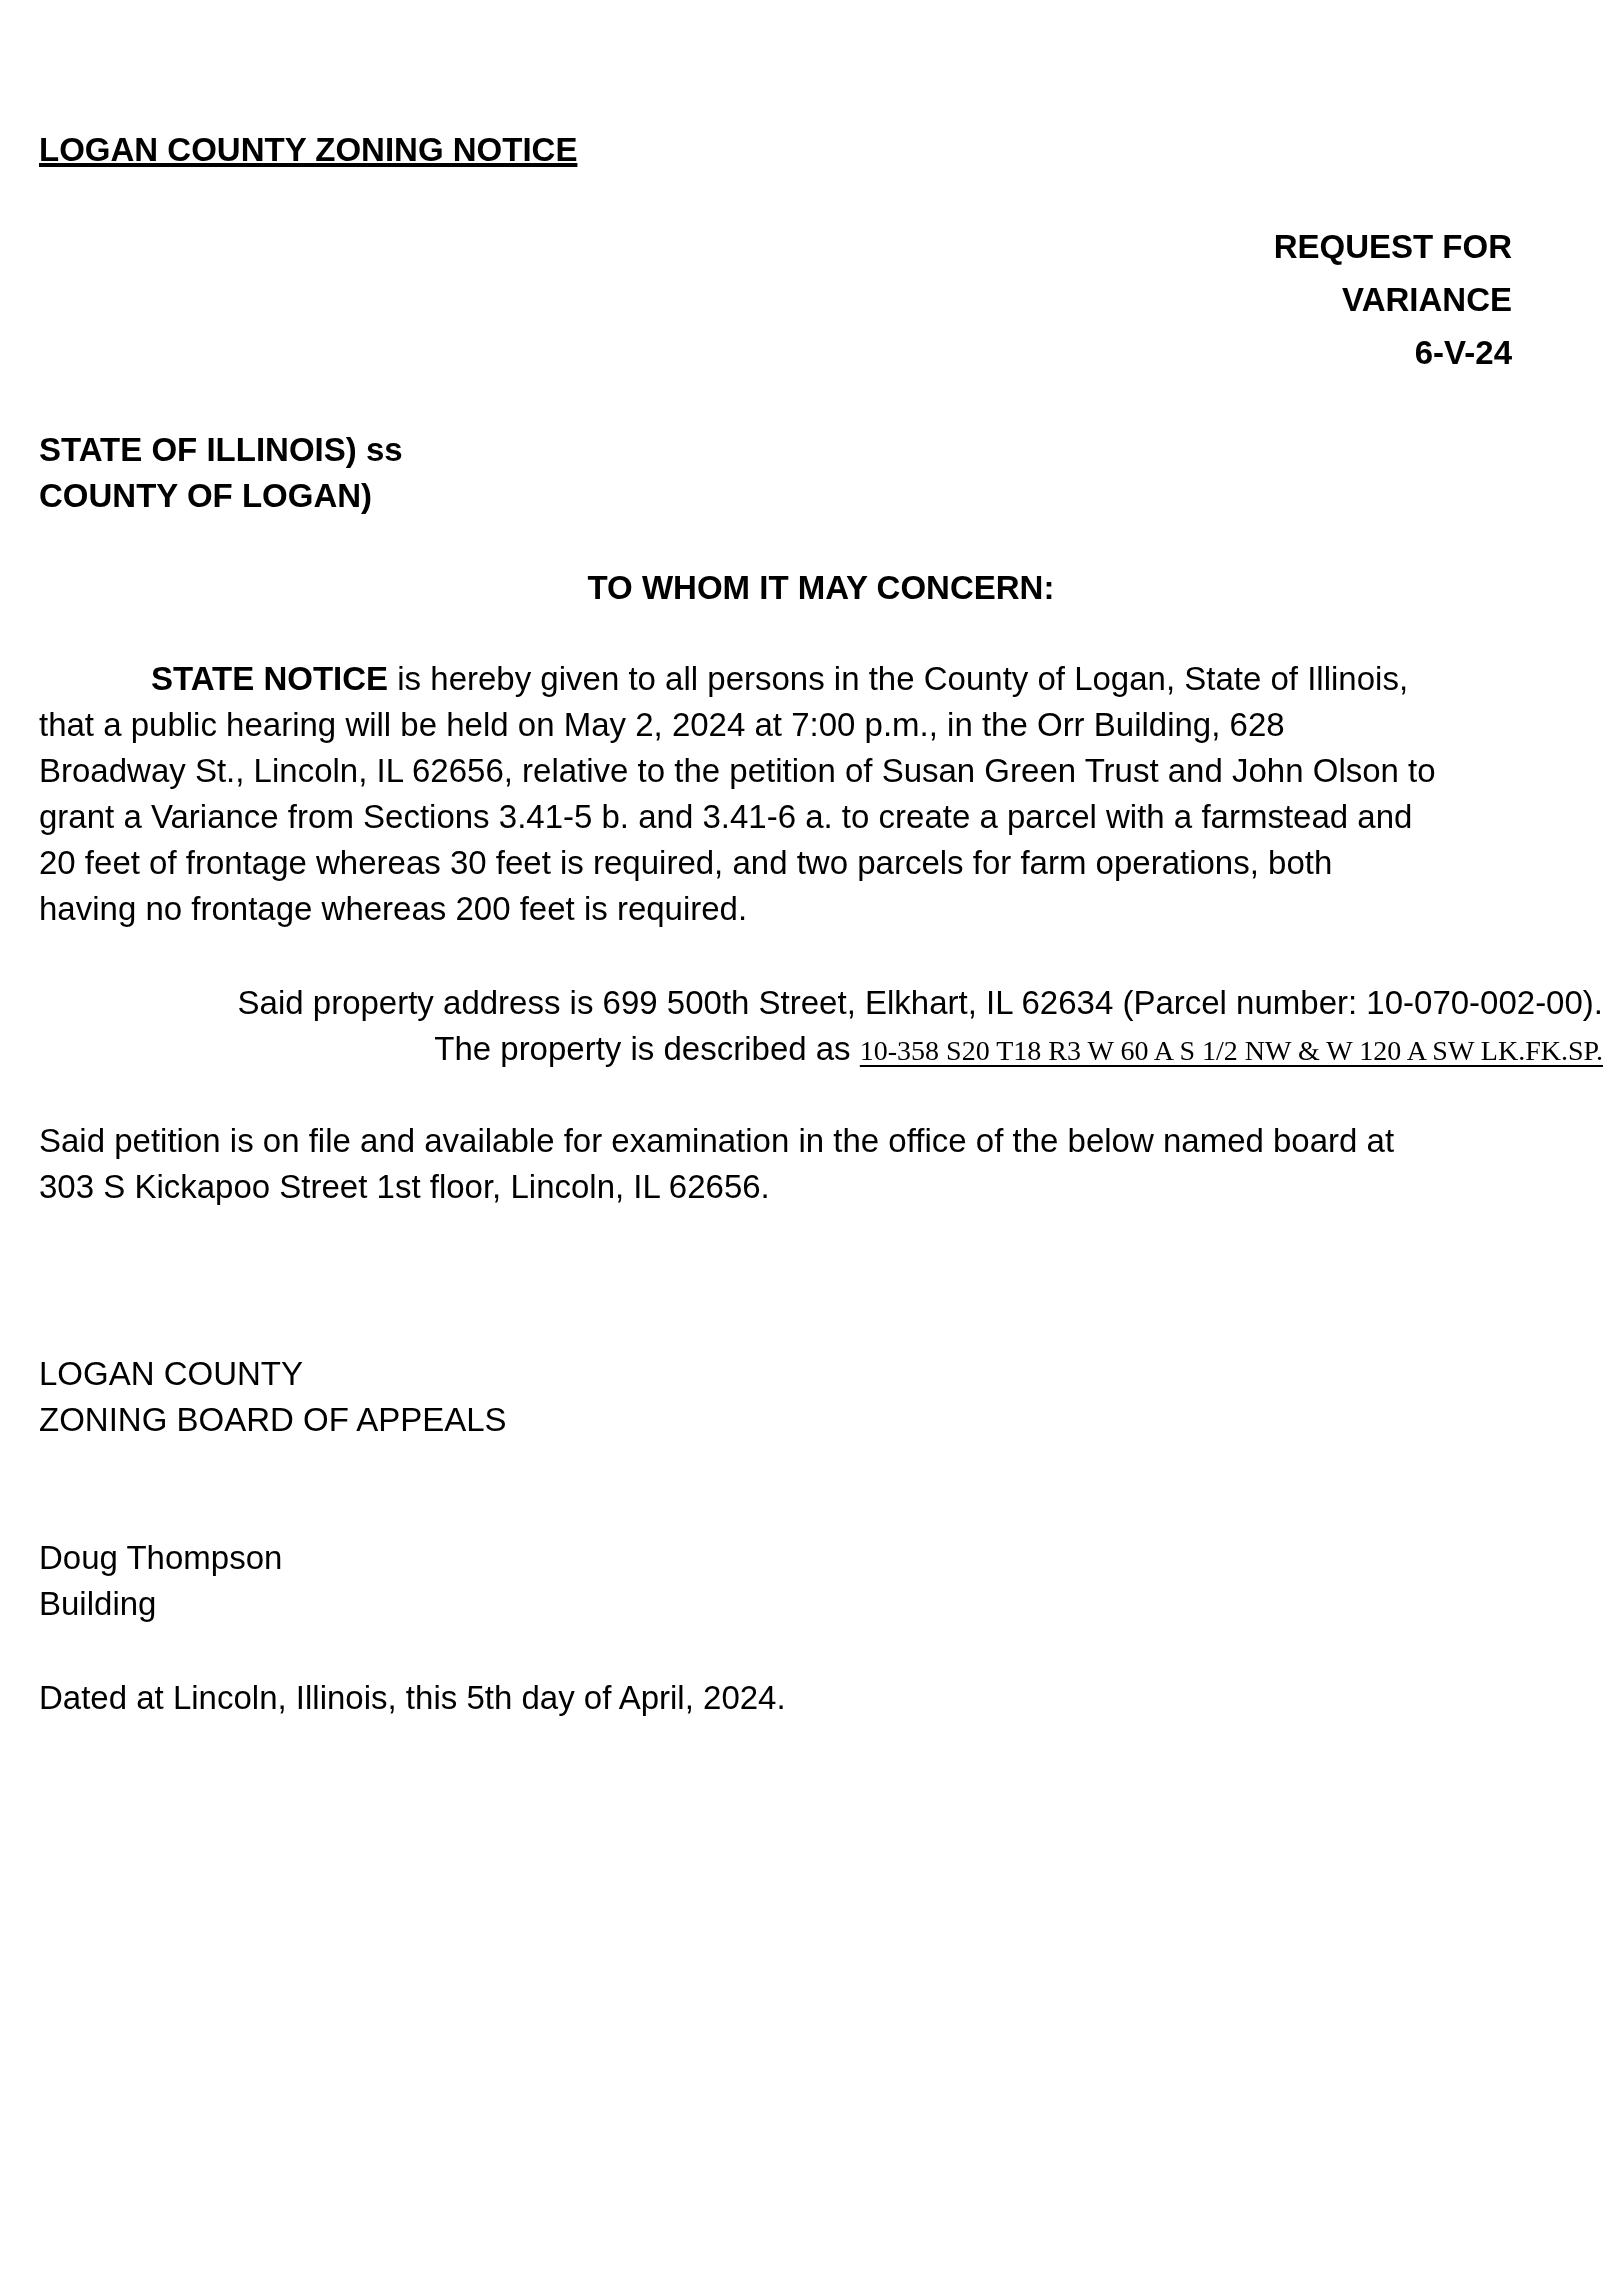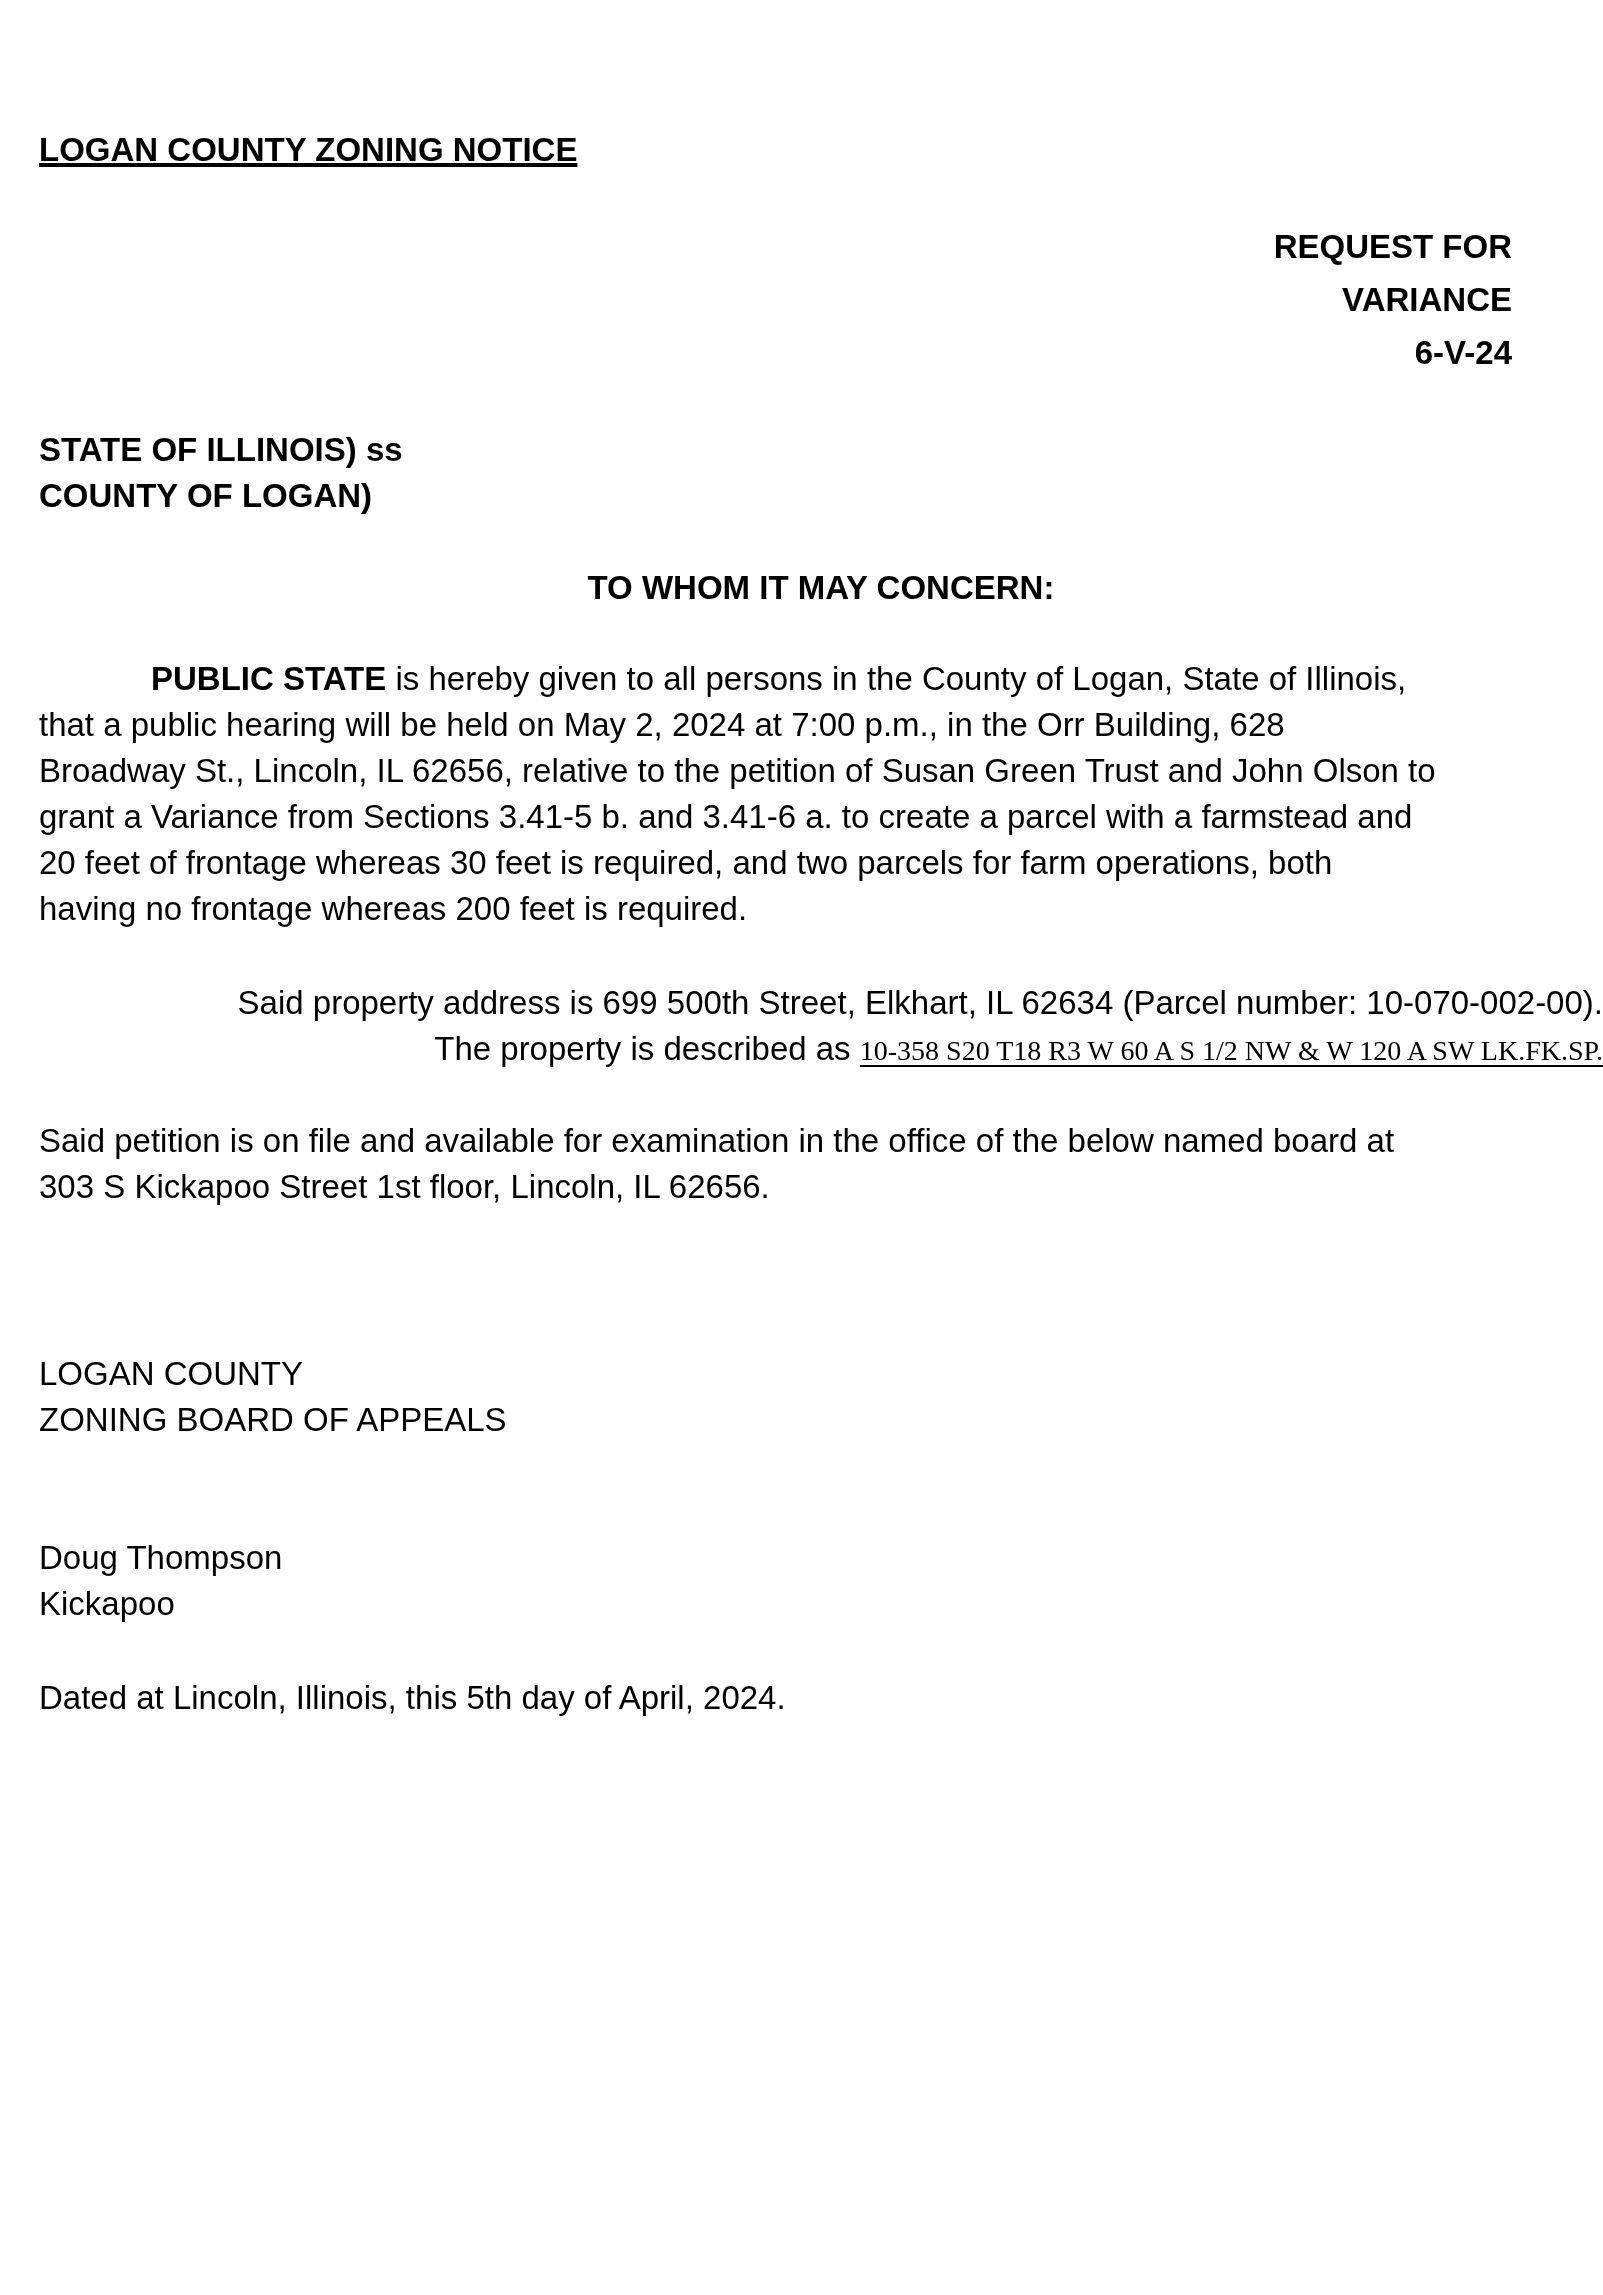--- a/index.html
+++ b/index.html
@@ -77,37 +77,37 @@
     <div>6-V-24</div>
   </div>
 
   <div class="jurisdiction">
     <span>STATE OF ILLINOIS) ss</span><br>
     <span>COUNTY OF LOGAN)</span>
   </div>
 
   <div class="salutation">TO WHOM IT MAY CONCERN:</div>
 
-  <p class="notice-para pre"><span class="lead">PUBLIC STATE</span><span> is hereby given to all persons in the County of Logan, State of Illinois,
+  <p class="notice-para pre"><span class="lead">STATE NOTICE</span><span> is hereby given to all persons in the County of Logan, State of Illinois,
 that a public hearing will be held on May 2, 2024 at 7:00 p.m., in the Orr Building, 628
 Broadway St., Lincoln, IL 62656, relative to the petition of Susan Green Trust and John Olson to
 grant a Variance from Sections 3.41-5 b. and 3.41-6 a. to create a parcel with a farmstead and
 20 feet of frontage whereas 30 feet is required, and two parcels for farm operations, both
 having no frontage whereas 200 feet is required.</span></p>
 
   <p class="property-para pre"><span>Said property address is 699 500th Street, Elkhart, IL 62634 (Parcel number: 10-070-002-00).</span><br><span>The property is described as </span><span class="legal">10-358 S20 T18 R3 W 60 A S 1/2 NW &amp; W 120 A SW LK.FK.SP.</span></p>
 
   <p class="petition-para pre">Said petition is on file and available for examination in the office of the below named board at
 303 S Kickapoo Street 1st floor, Lincoln, IL 62656.</p>
 
 
   <div class="board-block pre">LOGAN COUNTY
 ZONING BOARD OF APPEALS</div>
 
   <div class="signature-block">
     <span>Doug Thompson</span><br>
-    <span>Kickapoo</span>
+    <span>Building</span>
   </div>
 
   <div class="dated-line">Dated at Lincoln, Illinois, this 5th day of April, 2024.</div>
 
 </div>
 
 
 </body></html>

